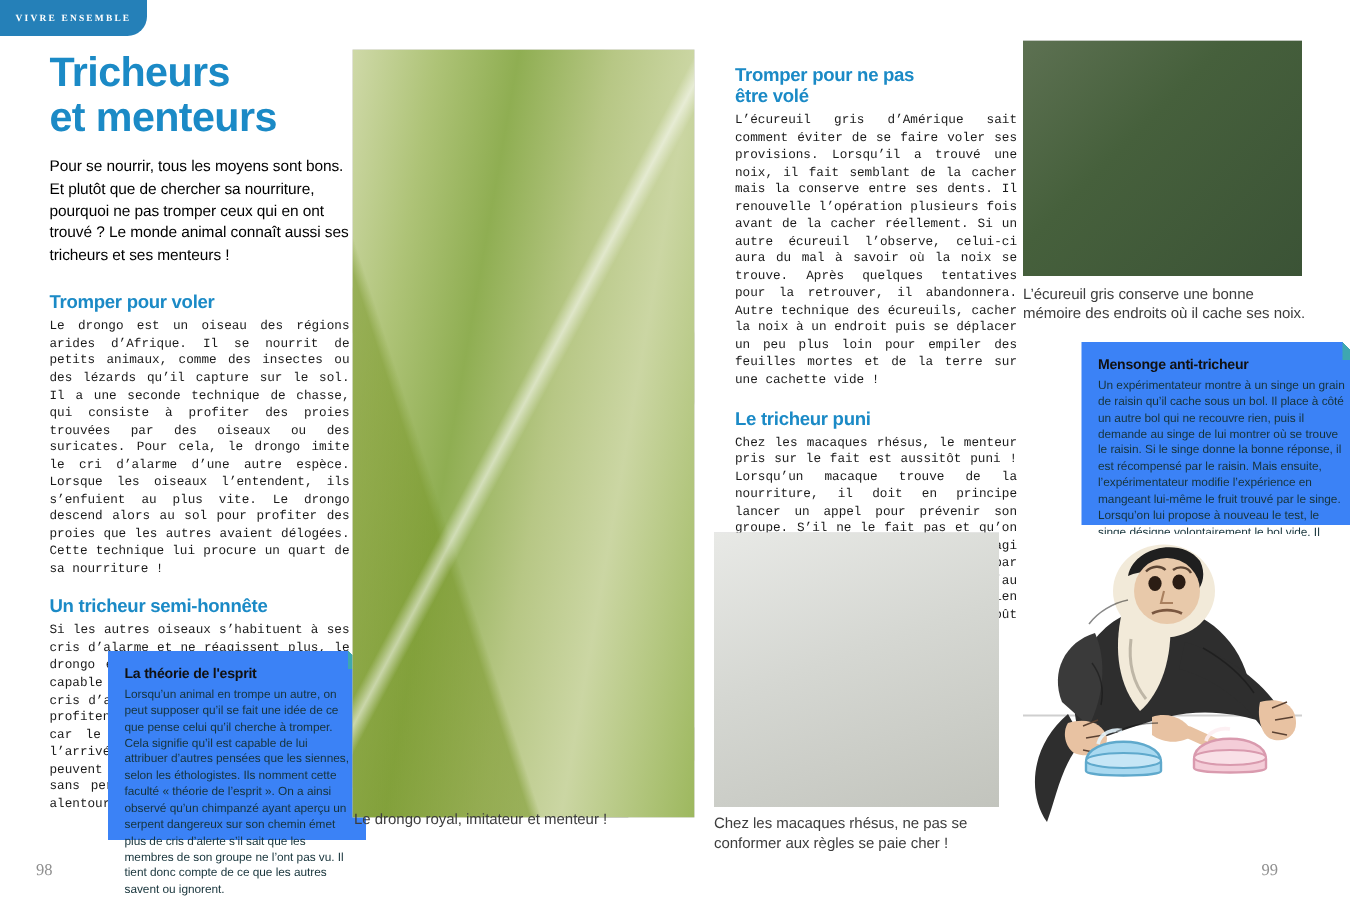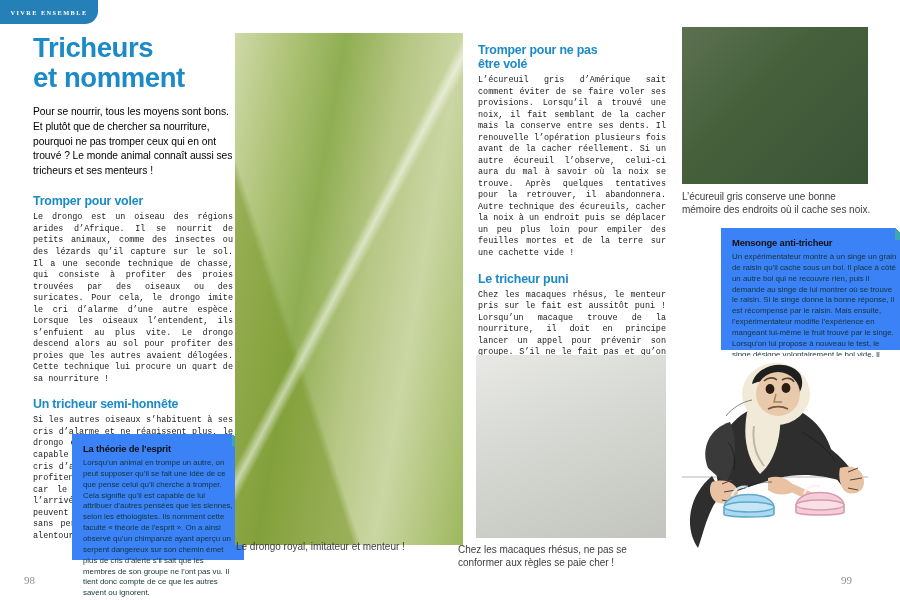--- a/index.html
+++ b/index.html
@@ -73,24 +73,24 @@
   #photo-squirrel{left:682px;top:27px;width:186px;height:157px;}
   #photo-macaques{left:476px;top:355px;width:190px;height:183px;}
   #illus-monkey{left:682px;top:356px;width:186px;height:198px;background:#fff;}
 
   .caption{
     position:absolute;font-size:10px;line-height:1.33;
     color:#3d3d3d;letter-spacing:-0.02px;
   }
   #caption-drongo{left:236px;top:540px;width:220px;}
   #caption-squirrel{left:682px;top:190px;width:190px;}
-  #caption-macaques{left:458px;top:543px;width:190px;}
-
-  
-  .right-col{position:absolute;left:478px;top:43px;width:188px;}
+  #caption-macaques{left:476px;top:543px;width:190px;}
+
+  
+  .right-col{position:absolute;left:490px;top:43px;width:188px;}
 
   
   .folio{
     position:absolute;bottom:14px;font-size:11px;color:#8f8f8f;
     font-family:"Liberation Serif",serif;
   }
   #folio-left{left:24px;}
   #folio-right{right:48px;}
 
   
@@ -115,21 +115,21 @@
 
 <div class="spread">
 
   <div class="cat-tab">
     <span>Vivre ensemble</span>
   </div>
 
   <div class="left-col">
     <h1 class="title">
       <span>Tricheurs</span>
-      <span class="l2">et nomment</span>
+      <span class="l2">et menteurs</span>
     </h1>
     <p class="intro">Pour se nourrir, tous les moyens sont bons. Et plutôt que de chercher sa nourriture, pourquoi ne pas tromper ceux qui en ont trouvé ? Le monde animal connaît aussi ses tricheurs et ses menteurs !</p>
 
     <h2 class="h2">Tromper pour voler</h2>
     <p class="body-p">Le drongo est un oiseau des régions arides d’Afrique. Il se nourrit de petits animaux, comme des insectes ou des lézards qu’il capture sur le sol. Il a une seconde technique de chasse, qui consiste à profiter des proies trouvées par des oiseaux ou des suricates. Pour cela, le drongo imite le cri d’alarme d’une autre espèce. Lorsque les oiseaux l’entendent, ils s’enfuient au plus vite. Le drongo descend alors au sol pour profiter des proies que les autres avaient délogées. Cette technique lui procure un quart de sa nourriture !</p>
 
     <h2 class="h2">Un tricheur semi-honnête</h2>
     <p class="body-p">Si les autres oiseaux s’habituent à ses cris d’alarme et ne réagissent plus, le drongo en utilise de nouveaux. Il est capable d’imiter une cinquantaine de cris d’alarme différents ! Ses victimes profitent malgré tout de ses tromperies car le drongo les prévient aussi de l’arrivée d’un danger réel. Les oiseaux peuvent donc chercher leur nourriture sans perdre de temps à surveiller les alentours.</p>
   </div>
 

